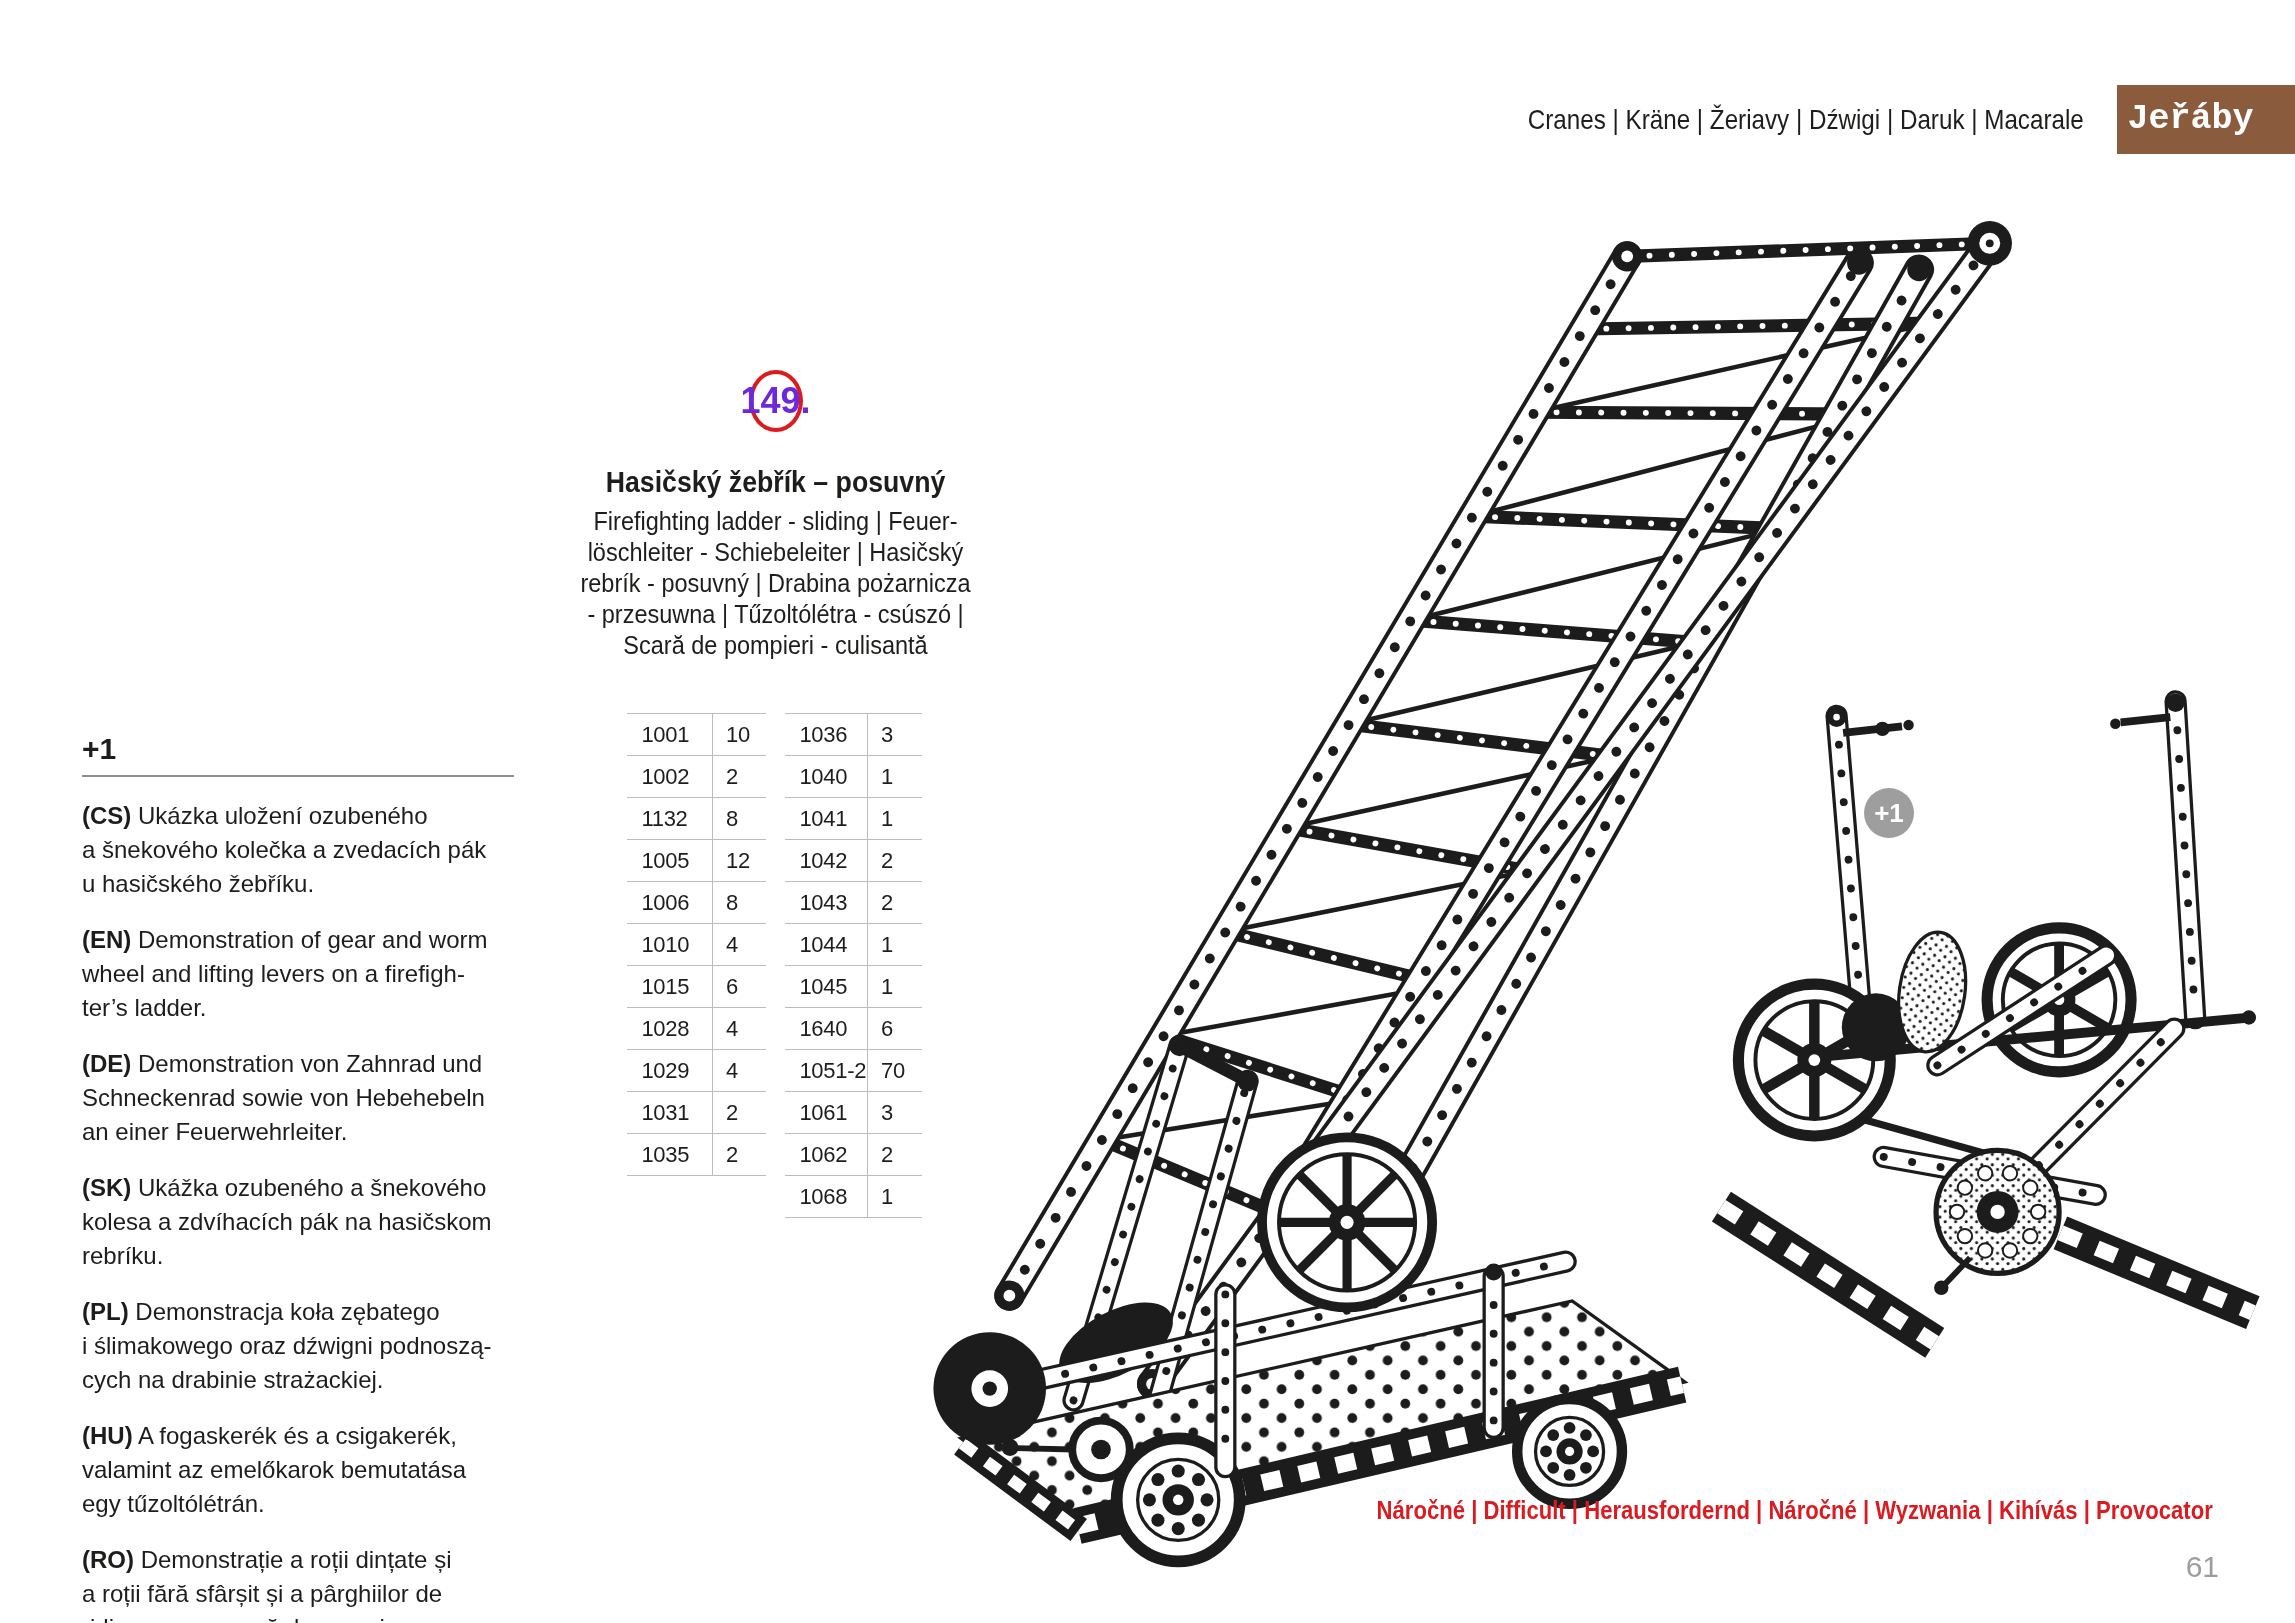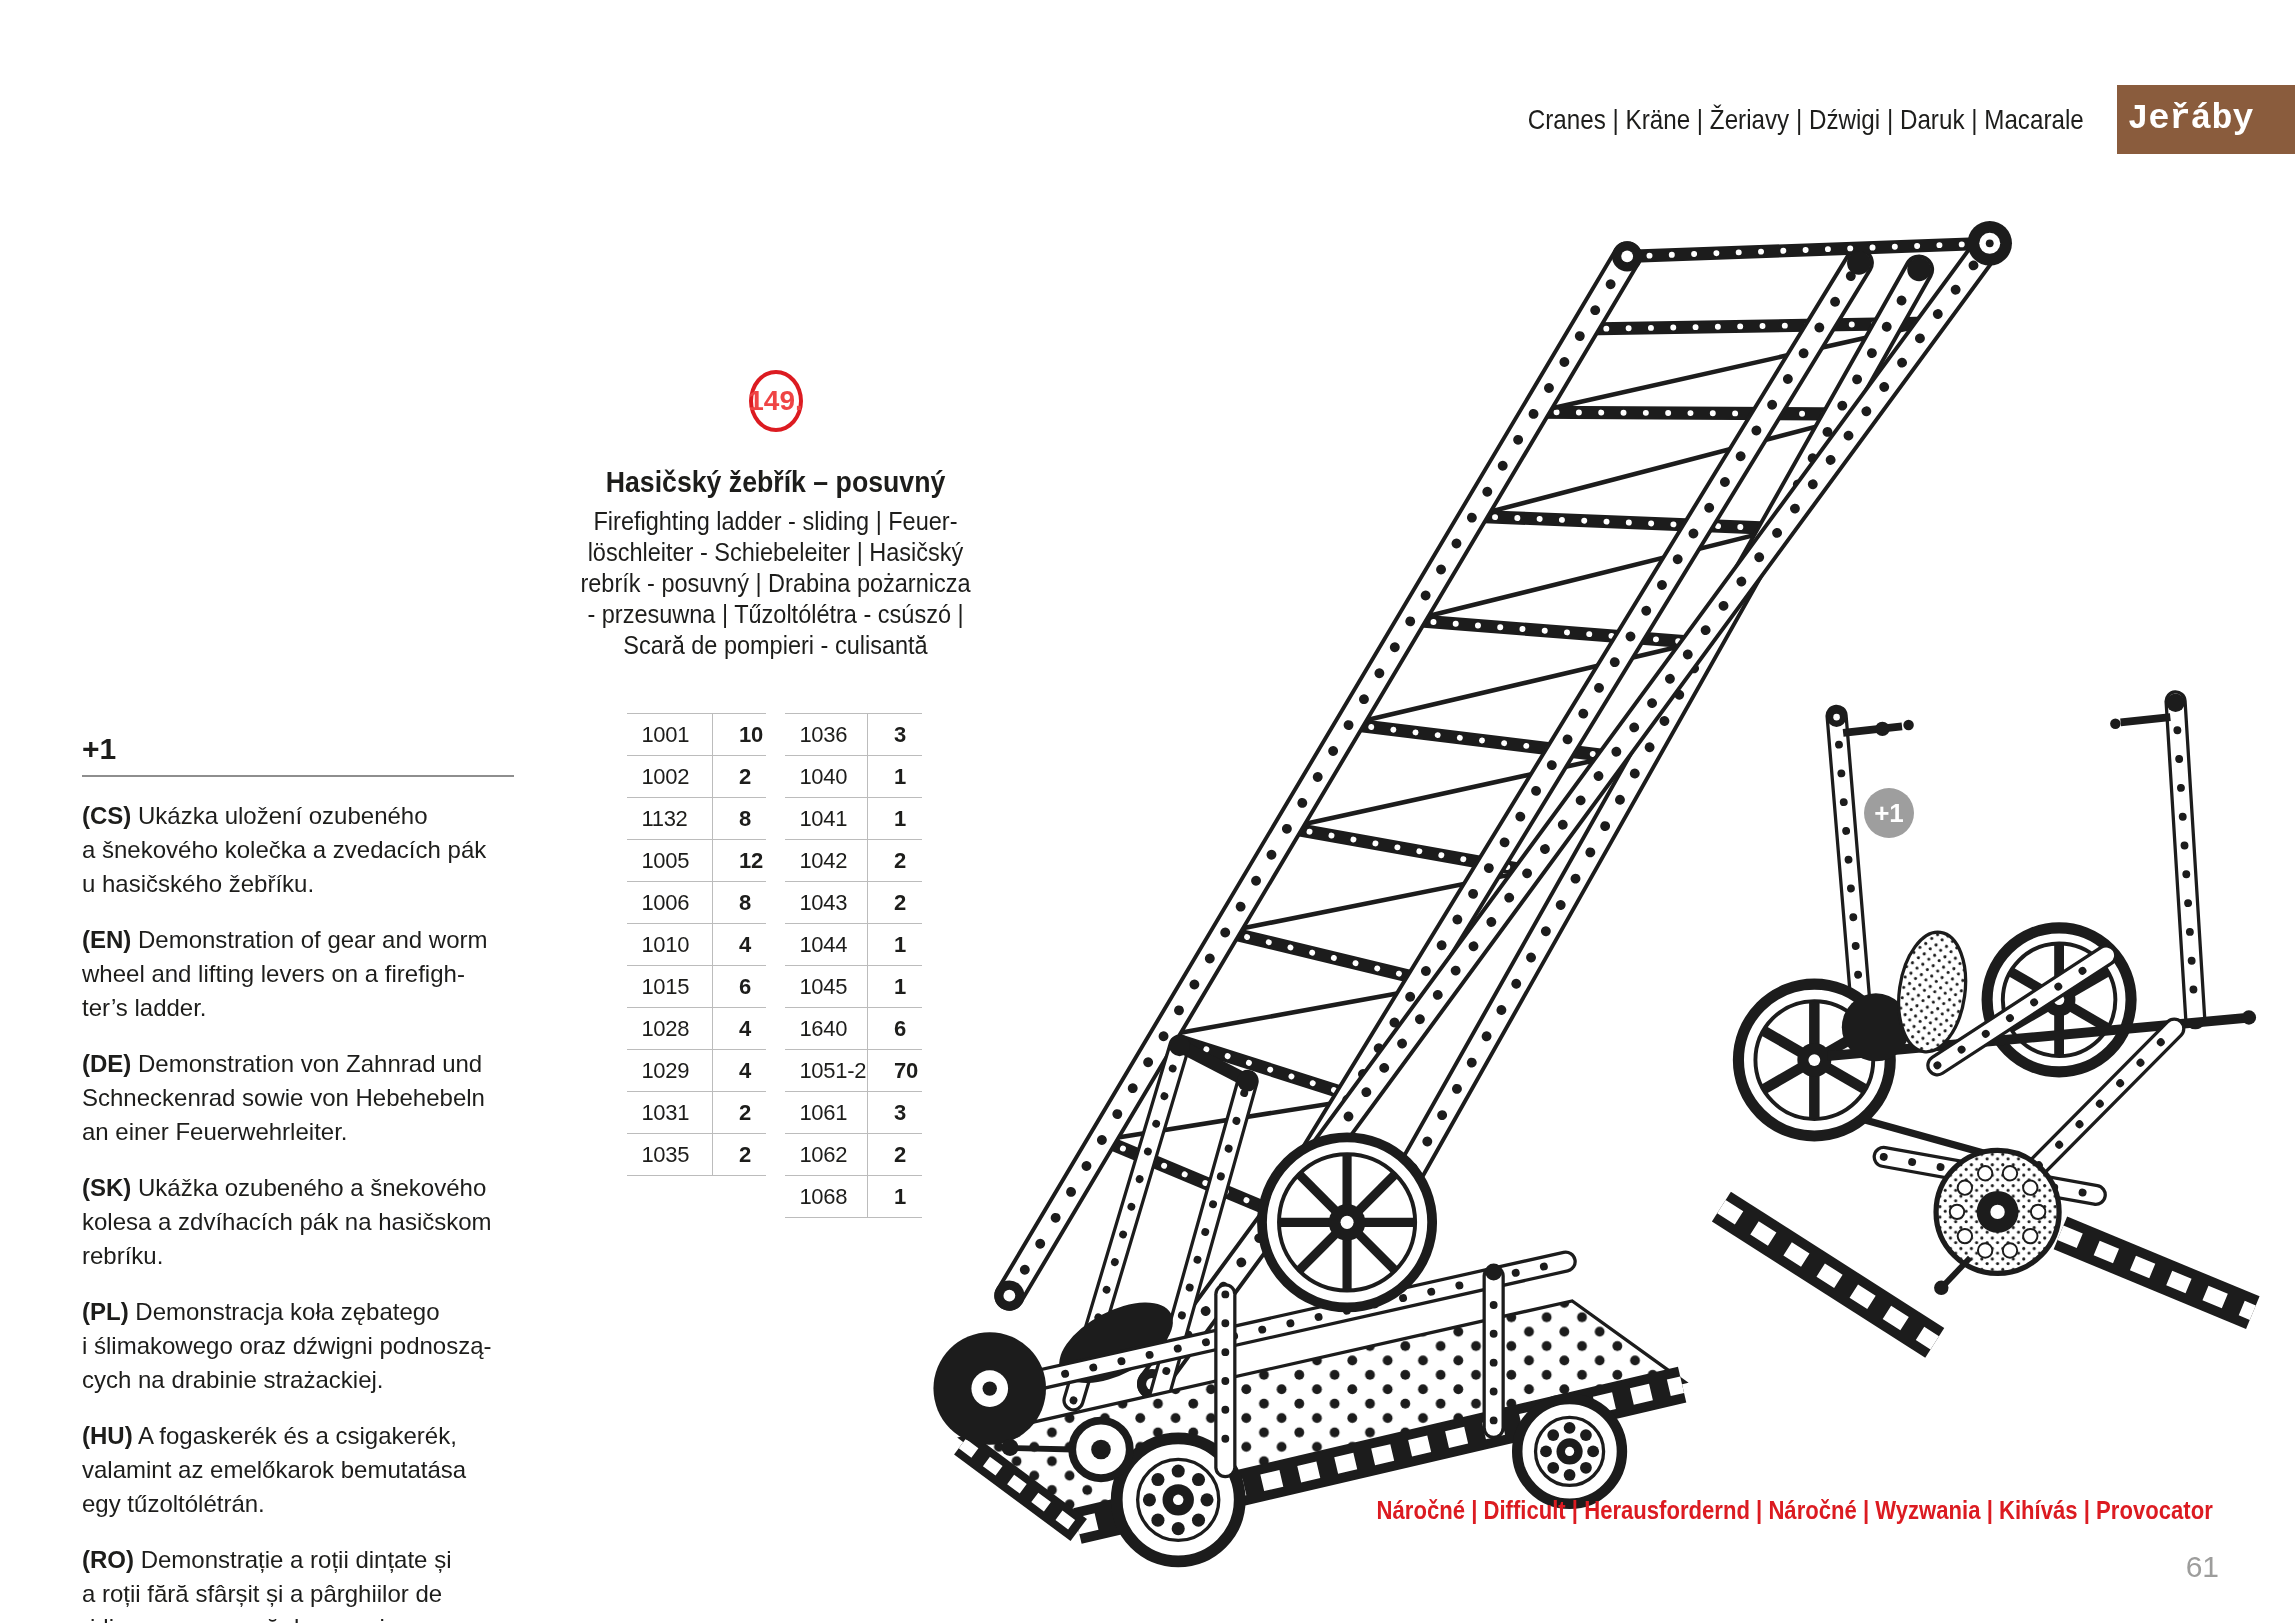--- a/index.html
+++ b/index.html
@@ -9,36 +9,36 @@
   
   .header-languages{position:absolute;top:105px;right:211px;font-size:27.5px;line-height:1.1;
         color:#1d1d1b;transform:scaleX(.88);transform-origin:right center;white-space:nowrap;}
   .chapter-badge{position:absolute;top:85px;right:0;width:178px;height:69px;background:#8a5c3d;
         color:#ffffff;font-family:Liberation Mono, monospace;font-weight:bold;font-size:35px;
         line-height:68px;padding-left:10.5px;box-sizing:border-box;white-space:nowrap;}
 
   
   .model-block{position:absolute;left:504px;top:370px;width:543px;text-align:center;}
   .model-number{display:inline-flex;align-items:center;justify-content:center;width:54px;height:62px;
-        border:4.6px solid #dc1b21;border-radius:50%;font-size:28px;font-weight:bold;color:#ef4444;
+        border:4.6px solid #dc1b21;border-radius:50%;font-size:36px;font-weight:bold;color:#6d28d9;
         box-sizing:border-box;}
   .model-title{margin:34px 0 0 0;font-size:29px;font-weight:bold;transform:scaleX(.92);white-space:nowrap;}
   .model-subtitle{margin:6.5px 0 0 0;font-size:25px;line-height:31px;white-space:pre-line;transform:scaleX(.94);}
 
   
   .parts{position:absolute;left:627px;top:669px;display:flex;gap:19px;margin-top:44px;}
   .ptable{border-top:1.3px solid #bcbcbc;}
   .ptable.left{width:139px;}
   .ptable.right{width:137px;}
   .prow{display:flex;align-items:stretch;height:42px;border-bottom:1.3px solid #bcbcbc;box-sizing:border-box;
         font-size:22px;letter-spacing:-0.3px;white-space:nowrap;}
   .pnum{display:flex;align-items:center;box-sizing:border-box;padding-left:14.4px;}
   .ptable.left .pnum{width:85px;}
   .ptable.right .pnum{width:82px;}
-  .pqty{flex:1;display:flex;align-items:center;border-left:1.3px solid #bcbcbc;padding-left:26px;font-weight:bold;}
+  .pqty{flex:1;display:flex;align-items:center;border-left:1.3px solid #bcbcbc;padding-left:13px;}
 
   
   .note{position:absolute;left:82px;top:732px;width:432px;}
   .plus-one{font-size:30px;font-weight:bold;}
   .note-rule{border:none;border-bottom:2px solid #8e8e8e;margin:9.2px 0 0 0;}
   .note-p{margin:22px 0 0 0;font-size:24px;line-height:34px;}
   .note-p b{font-weight:bold;}
   .note-p span{white-space:pre;}
 
   

